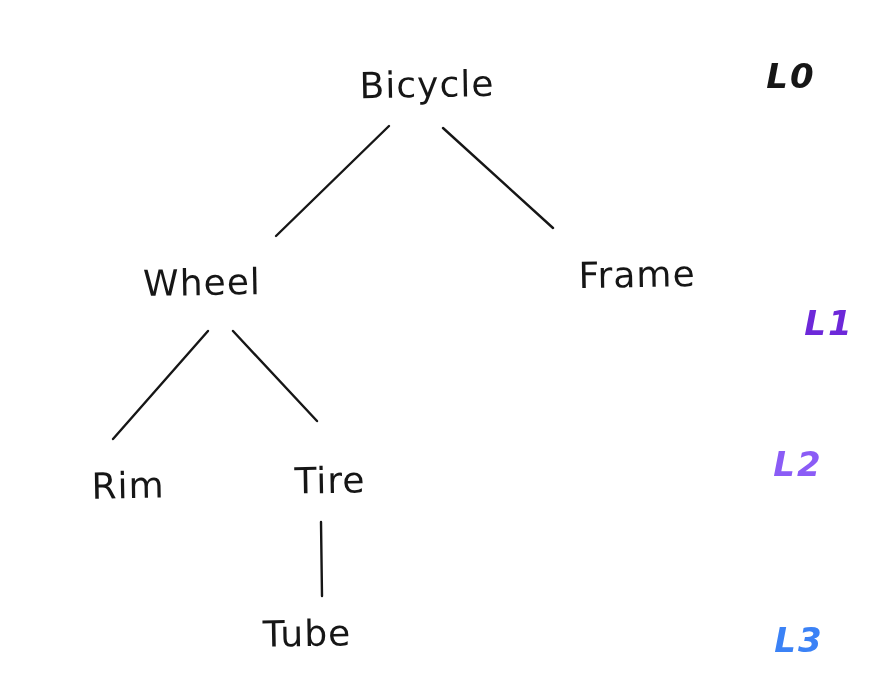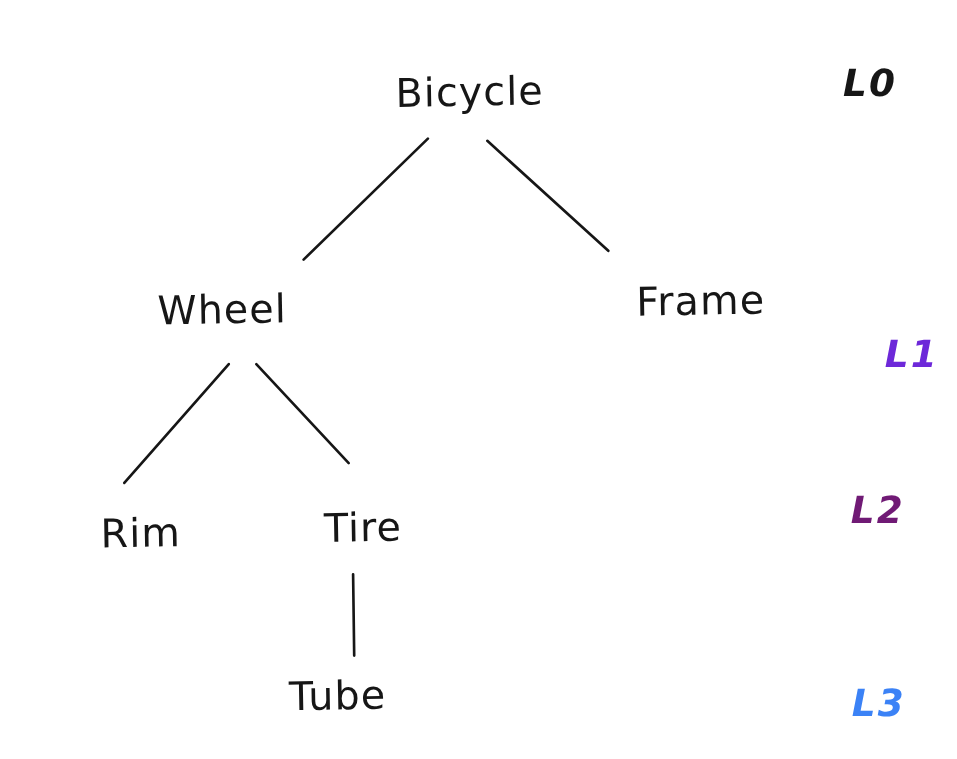--- a/index.html
+++ b/index.html
@@ -58,15 +58,15 @@
       <line x1="321" y1="522" x2="322" y2="596" stroke="#161616"></line>
     </svg>
 <div class="node-label" style="left: 427px; top: 85px; color: rgb(22, 22, 22);">Bicycle</div>
     <div class="node-label" style="left: 202px; top: 283px; color: rgb(22, 22, 22);">Wheel</div>
     <div class="node-label" style="left: 637px; top: 275px; color: rgb(22, 22, 22);">Frame</div>
     <div class="node-label" style="left: 128px; top: 486px; color: rgb(22, 22, 22);">Rim</div>
     <div class="node-label" style="left: 330px; top: 481px; color: rgb(22, 22, 22);">Tire</div>
     <div class="node-label" style="left: 307px; top: 634px; color: rgb(22, 22, 22);">Tube</div>
     <div class="level-label" style="left: 791px; top: 76px; color: rgb(22, 22, 22);">L0</div>
     <div class="level-label" style="left: 829px; top: 279px; color: #6d28d9; margin-top: 44px;">L1</div>
-    <div class="level-label" style="left: 798px; top: 464px; color: #701a75;">L2</div>
+    <div class="level-label" style="left: 798px; top: 464px; color: #8b5cf6;">L2</div>
     <div class="level-label" style="left: 799px; top: 640px; color: #3b82f6;">L3</div>
   </div>
 
 </body></html>

